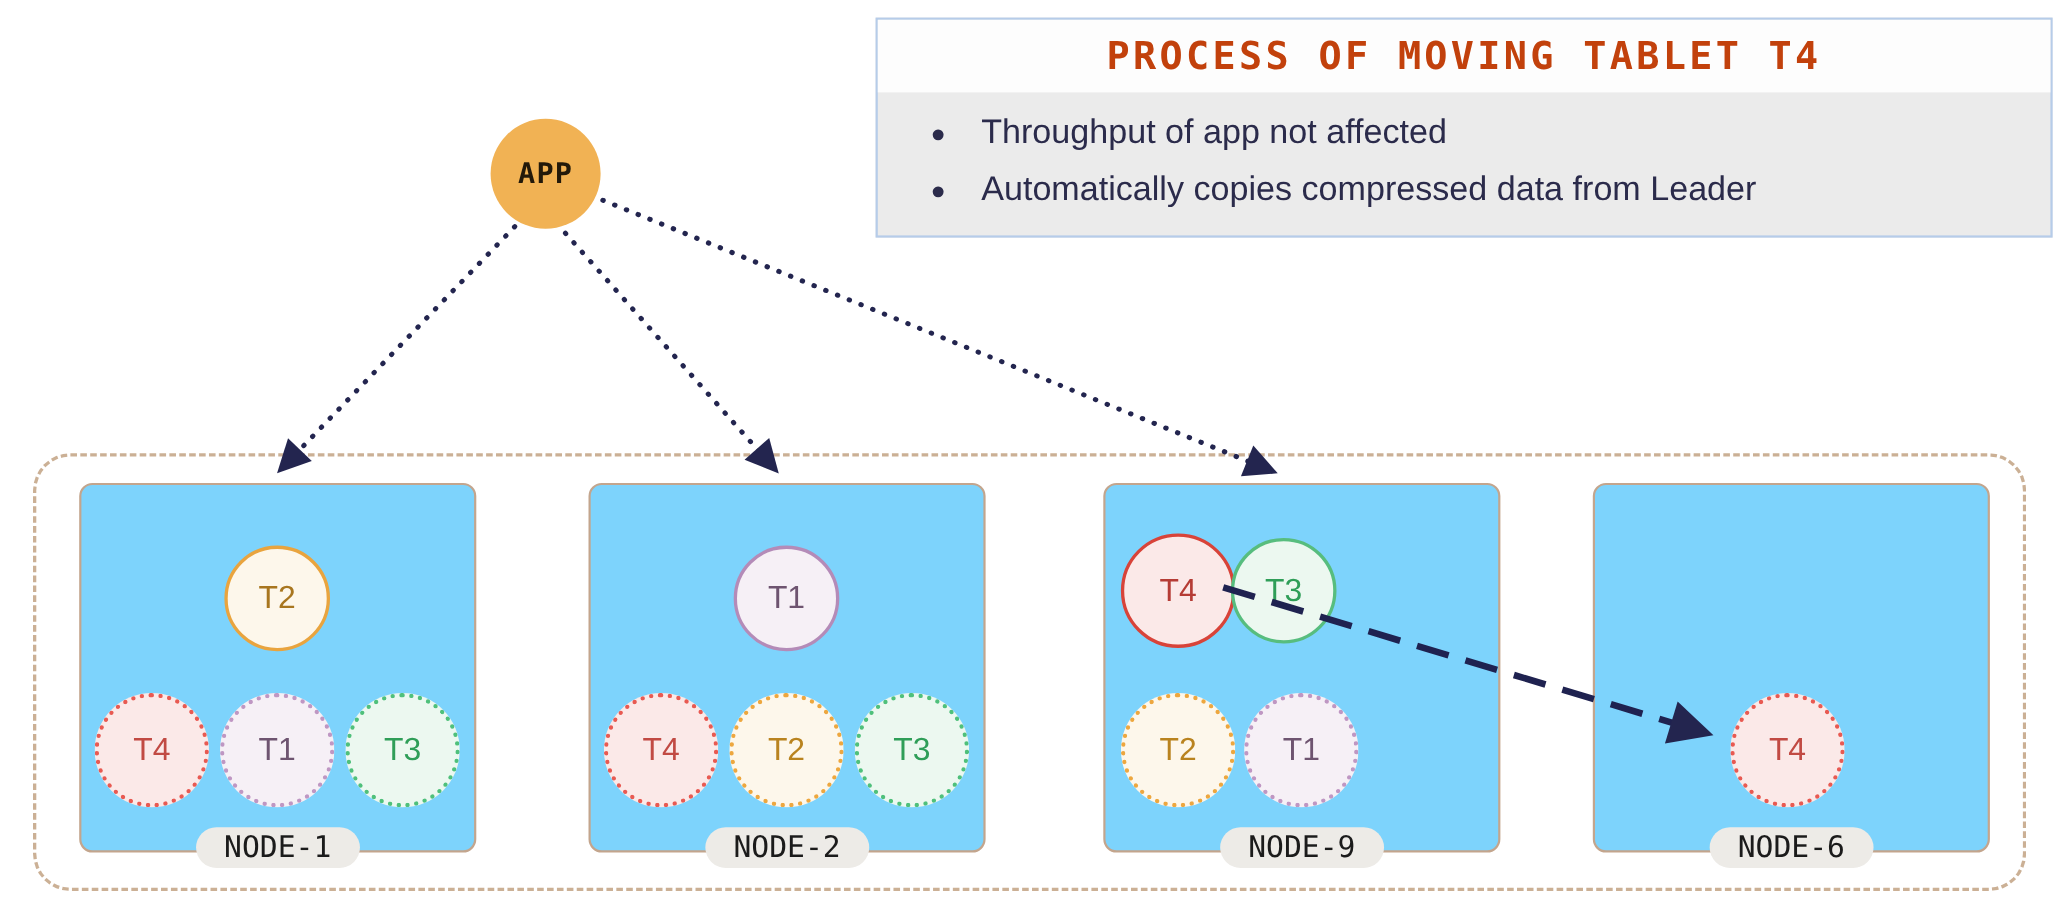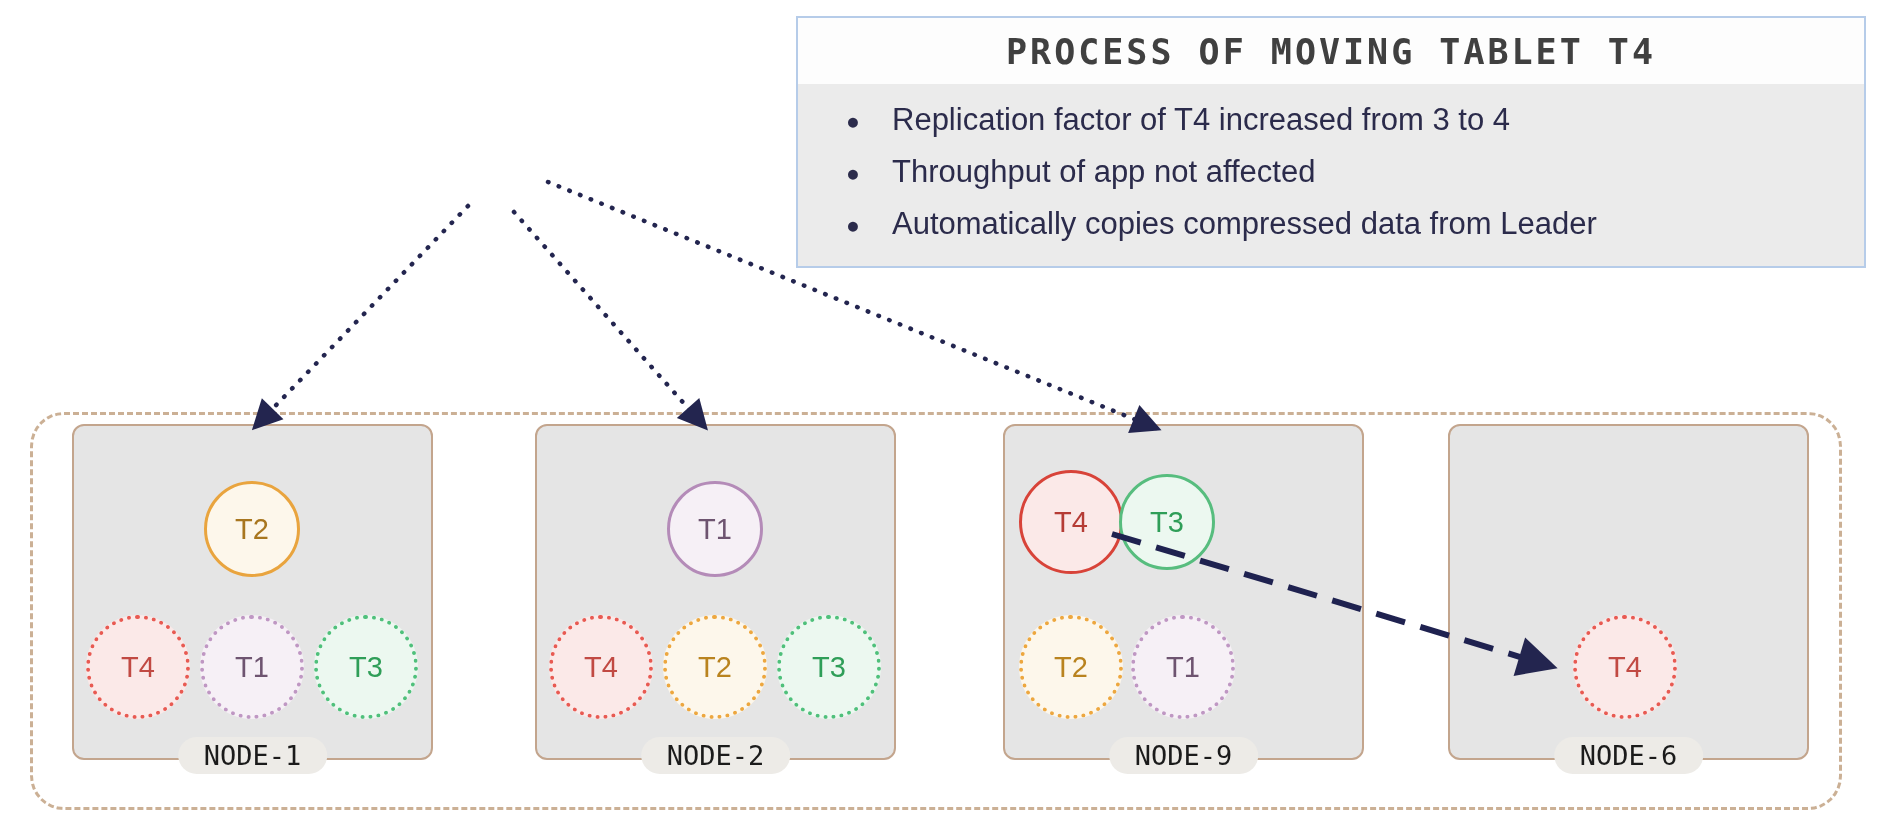--- a/index.html
+++ b/index.html
@@ -8,28 +8,28 @@
   .stage{position:absolute;inset:0;width:1884px;height:834px;}
 
   
   .app-circle{position:absolute;left:446px;top:108px;width:100px;height:100px;border-radius:50%;
     background:#f1b254;display:flex;align-items:center;justify-content:center;z-index:1;}
   .app-circle span{font-family:"DejaVu Sans Mono",monospace;font-weight:bold;font-size:26px;color:#23190a;letter-spacing:1px;}
 
   
   .info-box{position:absolute;left:796px;top:16px;width:1066px;border:2px solid #b6cce9;background:#ebebeb;z-index:2;}
   .info-title{background:#fdfdfd;text-align:center;padding:14px 0 12px;font-family:"DejaVu Sans Mono",monospace;
-    font-weight:bold;font-size:35px;letter-spacing:3px;color:#404040;}
+    font-weight:bold;font-size:35px;letter-spacing:3px;color:#c2410c;}
   .info-bullets{list-style:none;margin:0;padding:10px 24px 16px 48px;}
   .info-bullets li{position:relative;padding-left:46px;font-size:31px;color:#2b2b4b;line-height:52px;}
   .info-bullets li::before{content:"\25CF";position:absolute;left:0;top:1px;font-size:23px;color:#2b2b4b;}
 
   
   .cluster{position:absolute;left:30px;top:412px;width:1806px;height:392px;border:3px dashed #cbb095;border-radius:34px;z-index:1;}
-  .node{position:absolute;top:9px;width:357px;height:332px;background:#e5e5e5;border:2px solid #c3a58d;border-radius:12px;}
+  .node{position:absolute;top:24px;width:357px;height:332px;background:#7dd3fc;border:2px solid #c3a58d;border-radius:12px;}
   .node-1{left:39px;} .node-2{left:502px;} .node-3{left:970px;} .node-4{left:1415px;}
 
   .pill{position:absolute;left:50%;bottom:-16px;transform:translateX(-50%);background:#edebe7;border-radius:19px;
     padding:3px 26px;font-family:"DejaVu Sans Mono",monospace;font-weight:normal;font-size:27px;color:#1b1b1b;white-space:nowrap;}
 
   
   .tablet{position:absolute;transform:translate(-50%,-50%);border-radius:50%;display:flex;align-items:center;
     justify-content:center;font-size:29px;box-sizing:border-box;}
   .t-solid{width:96px;height:96px;border:3px solid;}
   .t-solid-lg{width:104px;height:104px;border:3px solid;}
@@ -47,25 +47,27 @@
   
   .arrows{position:absolute;inset:0;width:1884px;height:834px;z-index:3;pointer-events:none;}
   .dot-line{stroke:#23254f;stroke-width:4.5;stroke-dasharray:0.5 11;stroke-linecap:round;fill:none;}
   .dash-line{stroke:#1f2250;stroke-width:6;stroke-dasharray:30 16;fill:none;}
 </style>
 </head>
 <body>
 
 <div class="stage">
 
+  <div class="app-circle">
+    <span>APP</span>
+  </div>
 
   <div class="info-box">
     <div class="info-title">PROCESS OF MOVING TABLET T4</div>
     <ul class="info-bullets">
-      <li>Replication factor of T4 increased from 3 to 4</li>
       <li>Throughput of app not affected</li>
       <li>Automatically copies compressed data from Leader</li>
     </ul>
   </div>
 
   <div class="cluster">
 
     <div class="node node-1">
       <div class="tablet t-solid c-orange-solid" style="left:178px;top:103px;">
         <span>T2</span>

